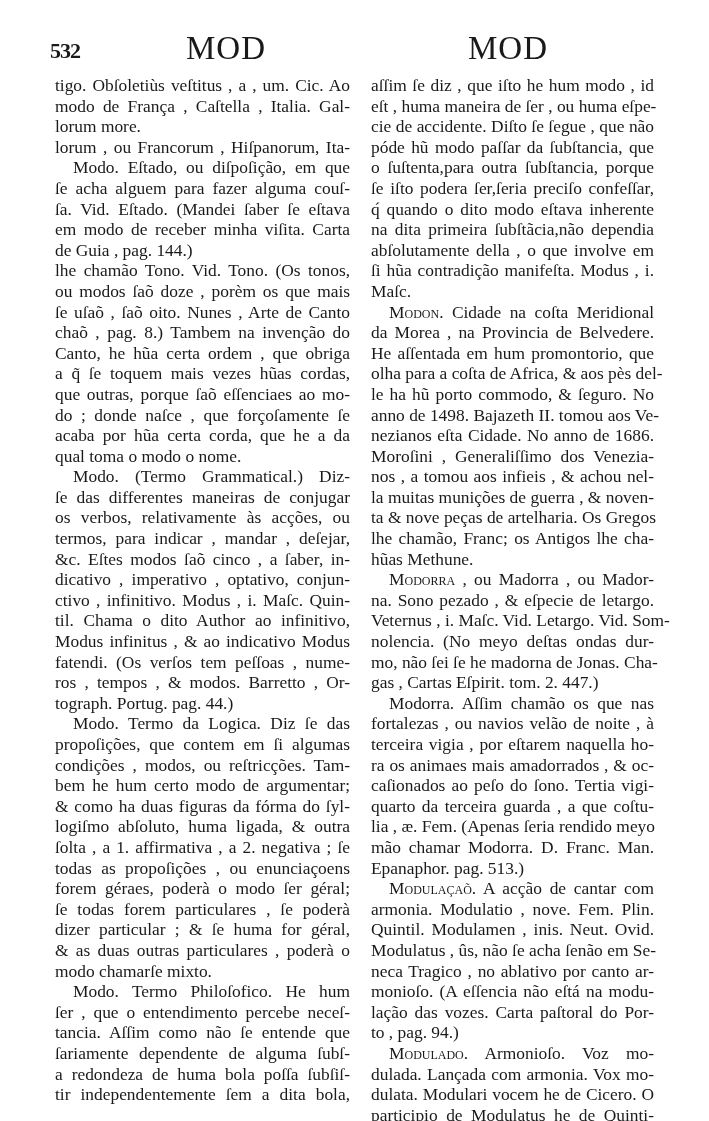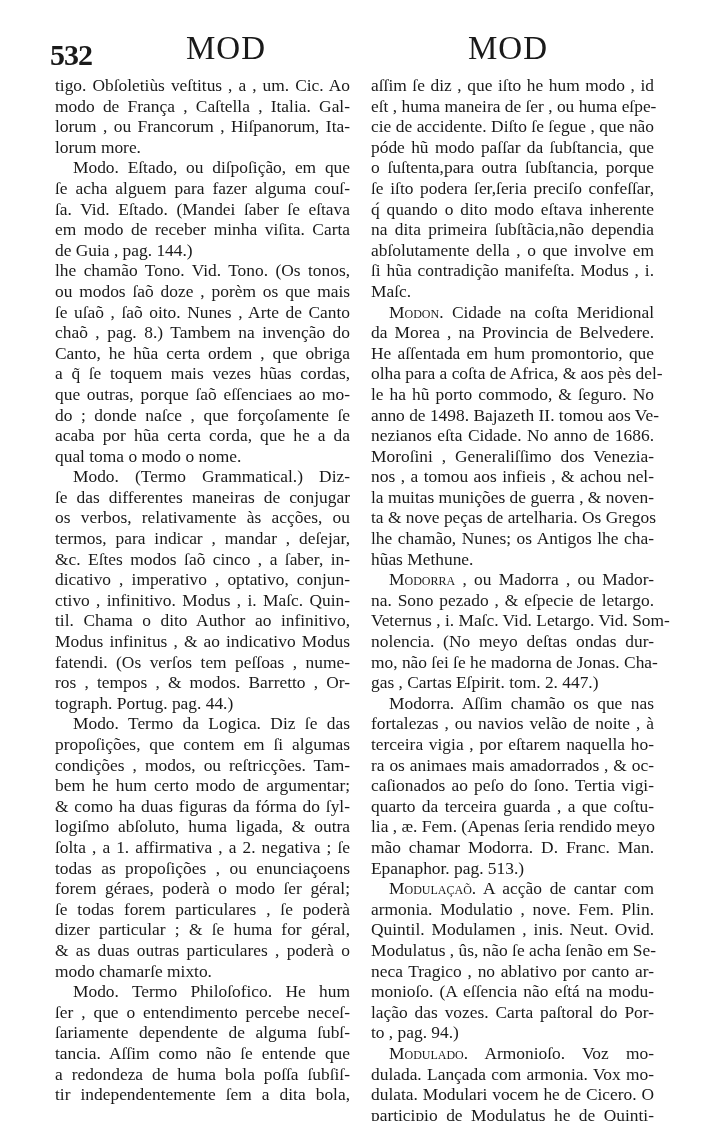--- a/index.html
+++ b/index.html
@@ -3,21 +3,21 @@
 <meta charset="utf-8">
 <style>
   html, body { margin: 0; padding: 0; background: #ffffff; }
   body {
     width: 709px; height: 1121px; position: relative; overflow: hidden;
     font-family: "Liberation Serif", "DejaVu Serif", serif;
     color: #1a1a1a;
   }
   .page-number {
     position: absolute; left: 50px; top: 38px;
-    font-size: 30px; font-weight: bold; letter-spacing: -1px;
+    font-size: 22px; font-weight: bold; letter-spacing: -1px;
   }
   .running-head {
     position: absolute; top: 30px;
     font-size: 33px; letter-spacing: 1px; font-weight: normal;
   }
   .running-head.left { left: 186px; }
   .running-head.right { left: 468px; }
   .column {
     position: absolute; top: 75px;
     font-size: 17.4px; line-height: 20.6px;
@@ -34,22 +34,22 @@
 </head>
 <body>
 
 <div class="page-number">532</div>
 <div class="running-head left">MOD</div>
 <div class="running-head right">MOD</div>
 
 <div class="column left" id="col-left">
     <span class="line "><span>tigo. </span><span class="seg-i">Obſoletiùs veſtitus , a , um. Cic.</span><span> Ao</span></span>
     <span class="line "><span>modo de França , Caſtella , Italia. </span><span class="seg-i">Gal-</span></span>
+    <span class="line last"><span class="seg-i">lorum more.</span></span>
     <span class="line "><span class="seg-i">lorum</span><span> , ou </span><span class="seg-i">Francorum , Hiſpanorum, Ita-</span></span>
-    <span class="line last"><span class="seg-i">lorum more.</span></span>
     <span class="line indent"><span>Modo. Eſtado, ou diſpoſição, em que</span></span>
     <span class="line "><span>ſe acha alguem para fazer alguma couſ-</span></span>
     <span class="line "><span>ſa. </span><span class="seg-i">Vid.</span><span> Eſtado. (Mandei ſaber ſe eſtava</span></span>
     <span class="line "><span>em modo de receber minha viſita. Carta</span></span>
     <span class="line last"><span>de Guia , pag. 144.)</span></span>
     <span class="line "><span>lhe chamão Tono. </span><span class="seg-i">Vid.</span><span> Tono. (Os tonos,</span></span>
     <span class="line "><span>ou modos ſaõ doze , porèm os que mais</span></span>
     <span class="line "><span>ſe uſaõ , ſaõ oito. Nunes , Arte de Canto</span></span>
     <span class="line "><span>chaõ , pag. 8.) Tambem na invenção do</span></span>
     <span class="line "><span>Canto, he hũa certa ordem , que obriga</span></span>
@@ -78,22 +78,22 @@
     <span class="line "><span>logiſmo abſoluto, huma ligada, &amp; outra</span></span>
     <span class="line "><span>ſolta , a 1. affirmativa , a 2. negativa ; ſe</span></span>
     <span class="line "><span>todas as propoſições , ou enunciaçoens</span></span>
     <span class="line "><span>forem géraes, poderà o modo ſer géral;</span></span>
     <span class="line "><span>ſe todas forem particulares , ſe poderà</span></span>
     <span class="line "><span>dizer particular ; &amp; ſe huma for géral,</span></span>
     <span class="line "><span>&amp; as duas outras particulares , poderà o</span></span>
     <span class="line last"><span>modo chamarſe mixto.</span></span>
     <span class="line indent"><span>Modo. Termo Philoſofico. He hum</span></span>
     <span class="line "><span>ſer , que o entendimento percebe neceſ-</span></span>
+    <span class="line "><span>tancia. Aſſim como não ſe entende que</span></span>
     <span class="line "><span>ſariamente dependente de alguma ſubſ-</span></span>
-    <span class="line "><span>tancia. Aſſim como não ſe entende que</span></span>
     <span class="line "><span>a redondeza de huma bola poſſa ſubſiſ-</span></span>
     <span class="line "><span>tir independentemente ſem a dita bola,</span></span>
   </div>
 <div class="column right" id="col-right">
     <span class="line "><span>aſſim ſe diz , que iſto he hum modo , </span><span class="seg-i">id</span></span>
     <span class="line "><span class="seg-i">eſt</span><span> , huma maneira de ſer , ou huma eſpe-</span></span>
     <span class="line "><span>cie de accidente. Diſto ſe ſegue , que não</span></span>
     <span class="line "><span>póde hũ modo paſſar da ſubſtancia, que</span></span>
     <span class="line "><span>o ſuſtenta,para outra ſubſtancia, porque</span></span>
     <span class="line "><span>ſe iſto podera ſer,ſeria preciſo confeſſar,</span></span>
@@ -106,21 +106,21 @@
     <span class="line "><span>da Morea , na Provincia de Belvedere.</span></span>
     <span class="line "><span>He aſſentada em hum promontorio, que</span></span>
     <span class="line "><span>olha para a coſta de Africa, &amp; aos pès del-</span></span>
     <span class="line "><span>le ha hũ porto commodo, &amp; ſeguro. No</span></span>
     <span class="line "><span>anno de 1498. Bajazeth II. tomou aos Ve-</span></span>
     <span class="line "><span>nezianos eſta Cidade. No anno de 1686.</span></span>
     <span class="line "><span>Moroſini , Generaliſſimo dos Venezia-</span></span>
     <span class="line "><span>nos , a tomou aos infieis , &amp; achou nel-</span></span>
     <span class="line "><span>la muitas munições de guerra , &amp; noven-</span></span>
     <span class="line "><span>ta &amp; nove peças de artelharia. Os Gregos</span></span>
-    <span class="line "><span>lhe chamão, </span><span class="seg-i">Nunes</span><span>; os Antigos lhe cha-</span></span>
+    <span class="line "><span>lhe chamão, </span><span class="seg-i">Franc</span><span>; os Antigos lhe cha-</span></span>
     <span class="line last"><span>hũas </span><span class="seg-i">Methune.</span></span>
     <span class="line indent"><span class="seg-sc">Modorra</span><span> , ou Madorra , ou Mador-</span></span>
     <span class="line "><span>na. Sono pezado , &amp; eſpecie de letargo.</span></span>
     <span class="line "><span class="seg-i">Veternus , i. Maſc. Vid.</span><span> Letargo. </span><span class="seg-i">Vid.</span><span> Som-</span></span>
     <span class="line "><span>nolencia. (No meyo deſtas ondas dur-</span></span>
     <span class="line "><span>mo, não ſei ſe he madorna de Jonas. Cha-</span></span>
     <span class="line last"><span>gas , Cartas Eſpirit. tom. 2. 447.)</span></span>
     <span class="line indent"><span>Modorra. Aſſim chamão os que nas</span></span>
     <span class="line "><span>fortalezas , ou navios velão de noite , à</span></span>
     <span class="line "><span>terceira vigia , por eſtarem naquella ho-</span></span>

